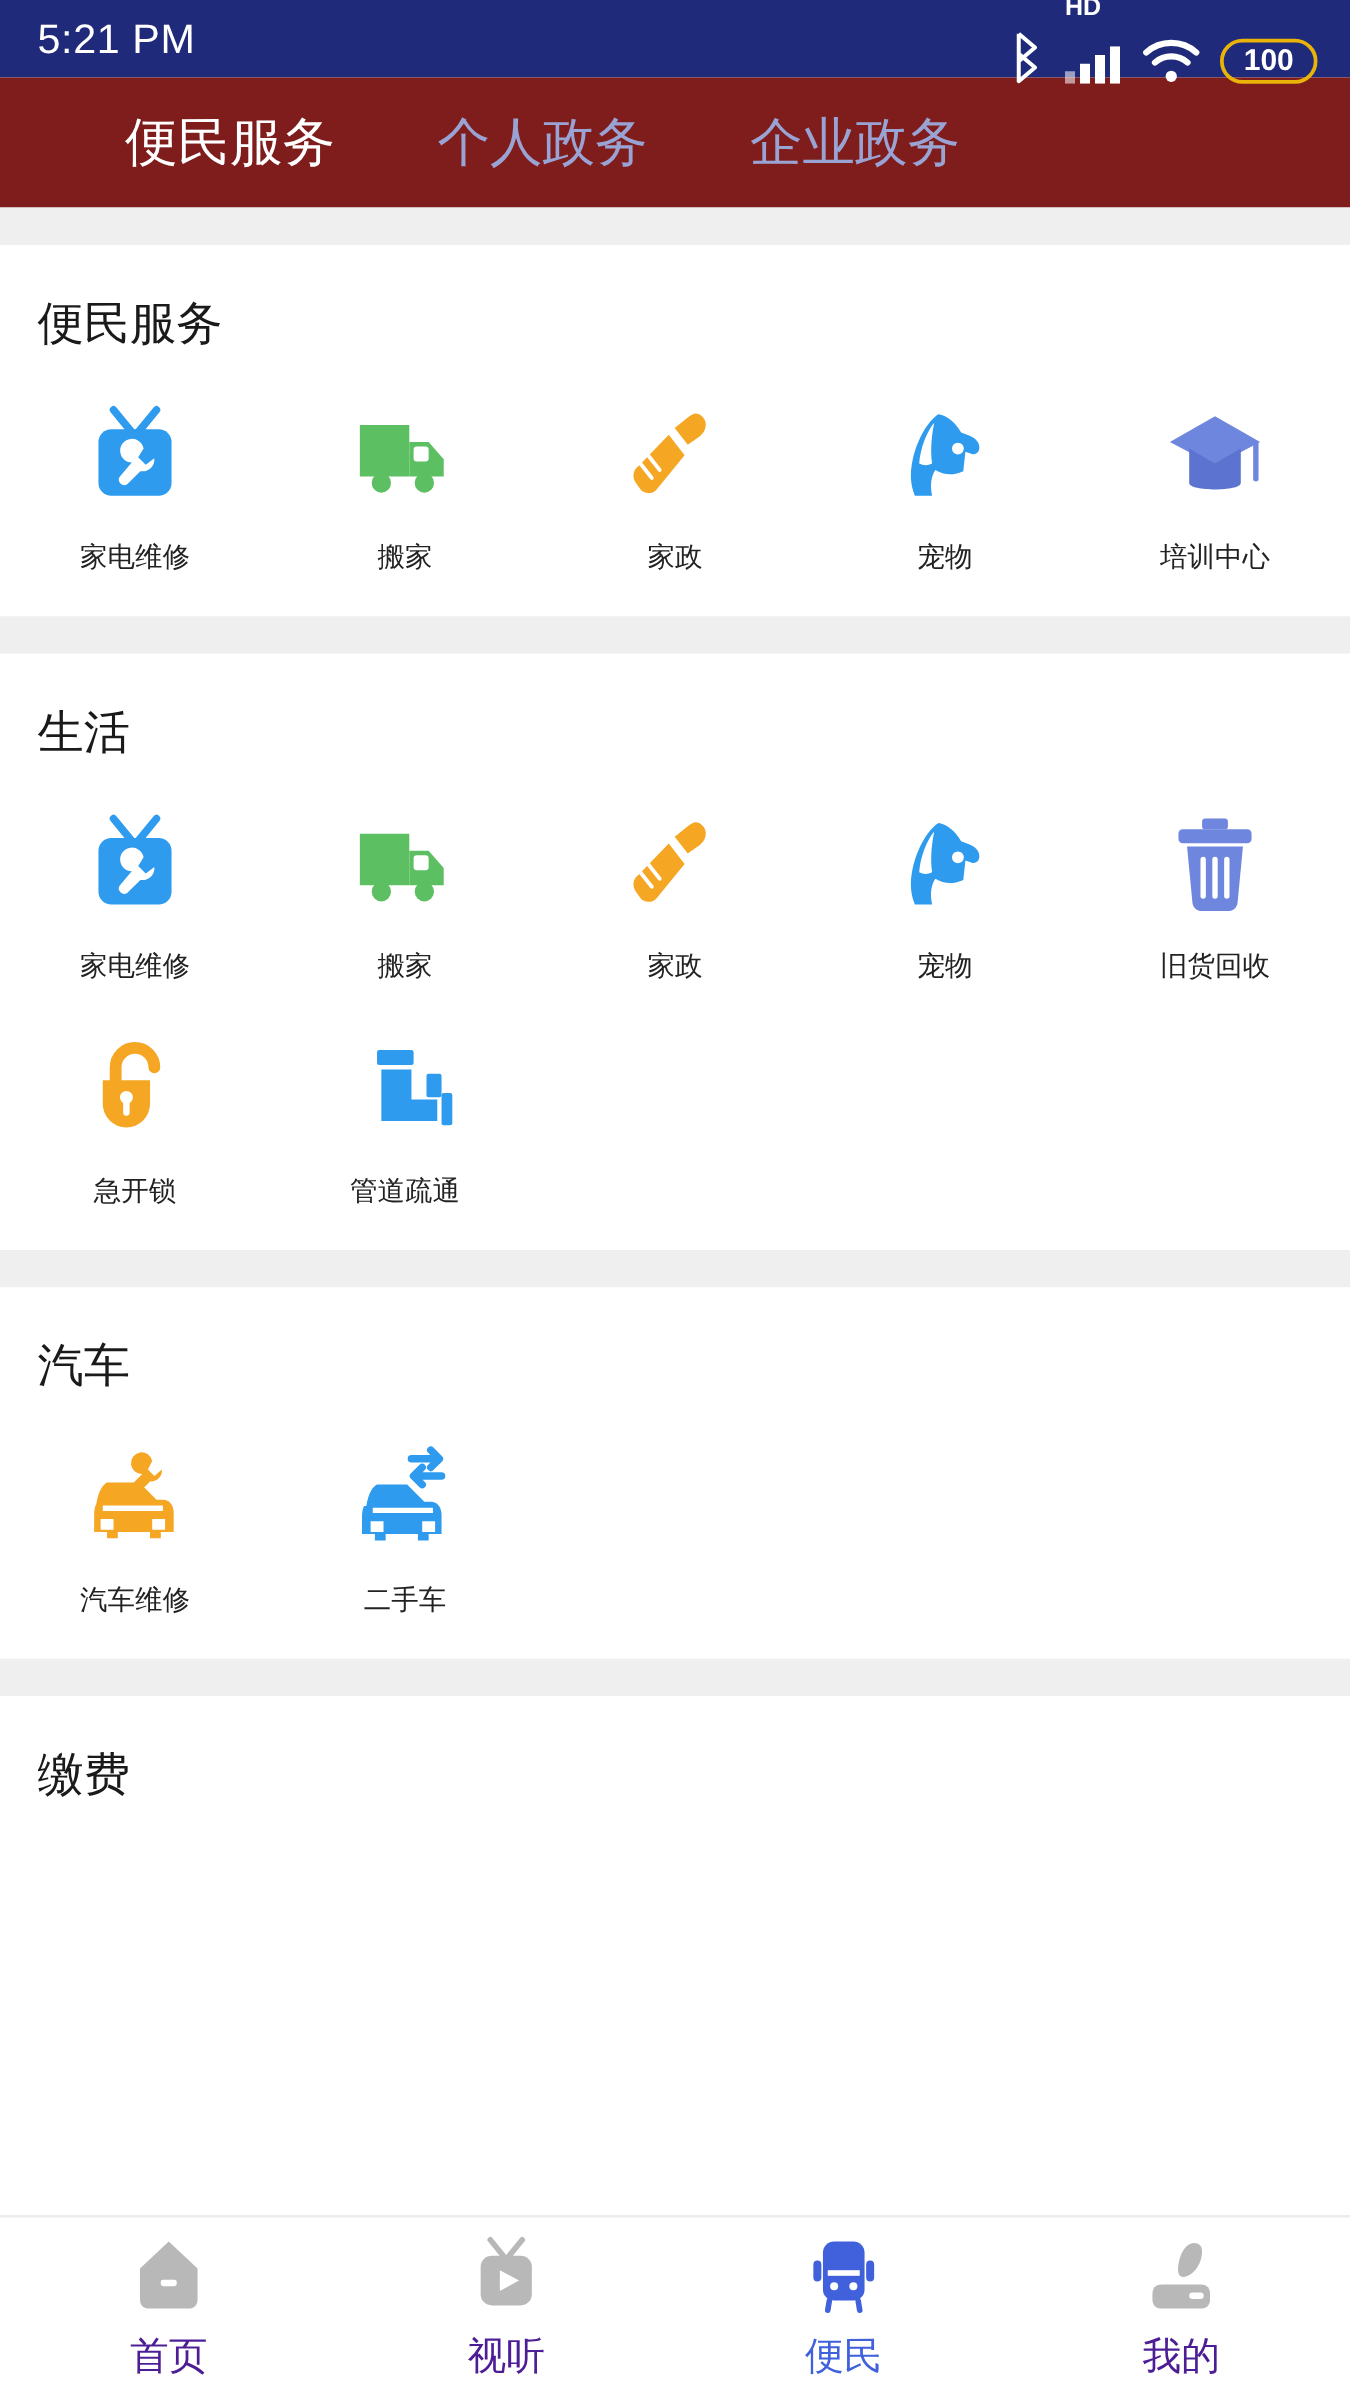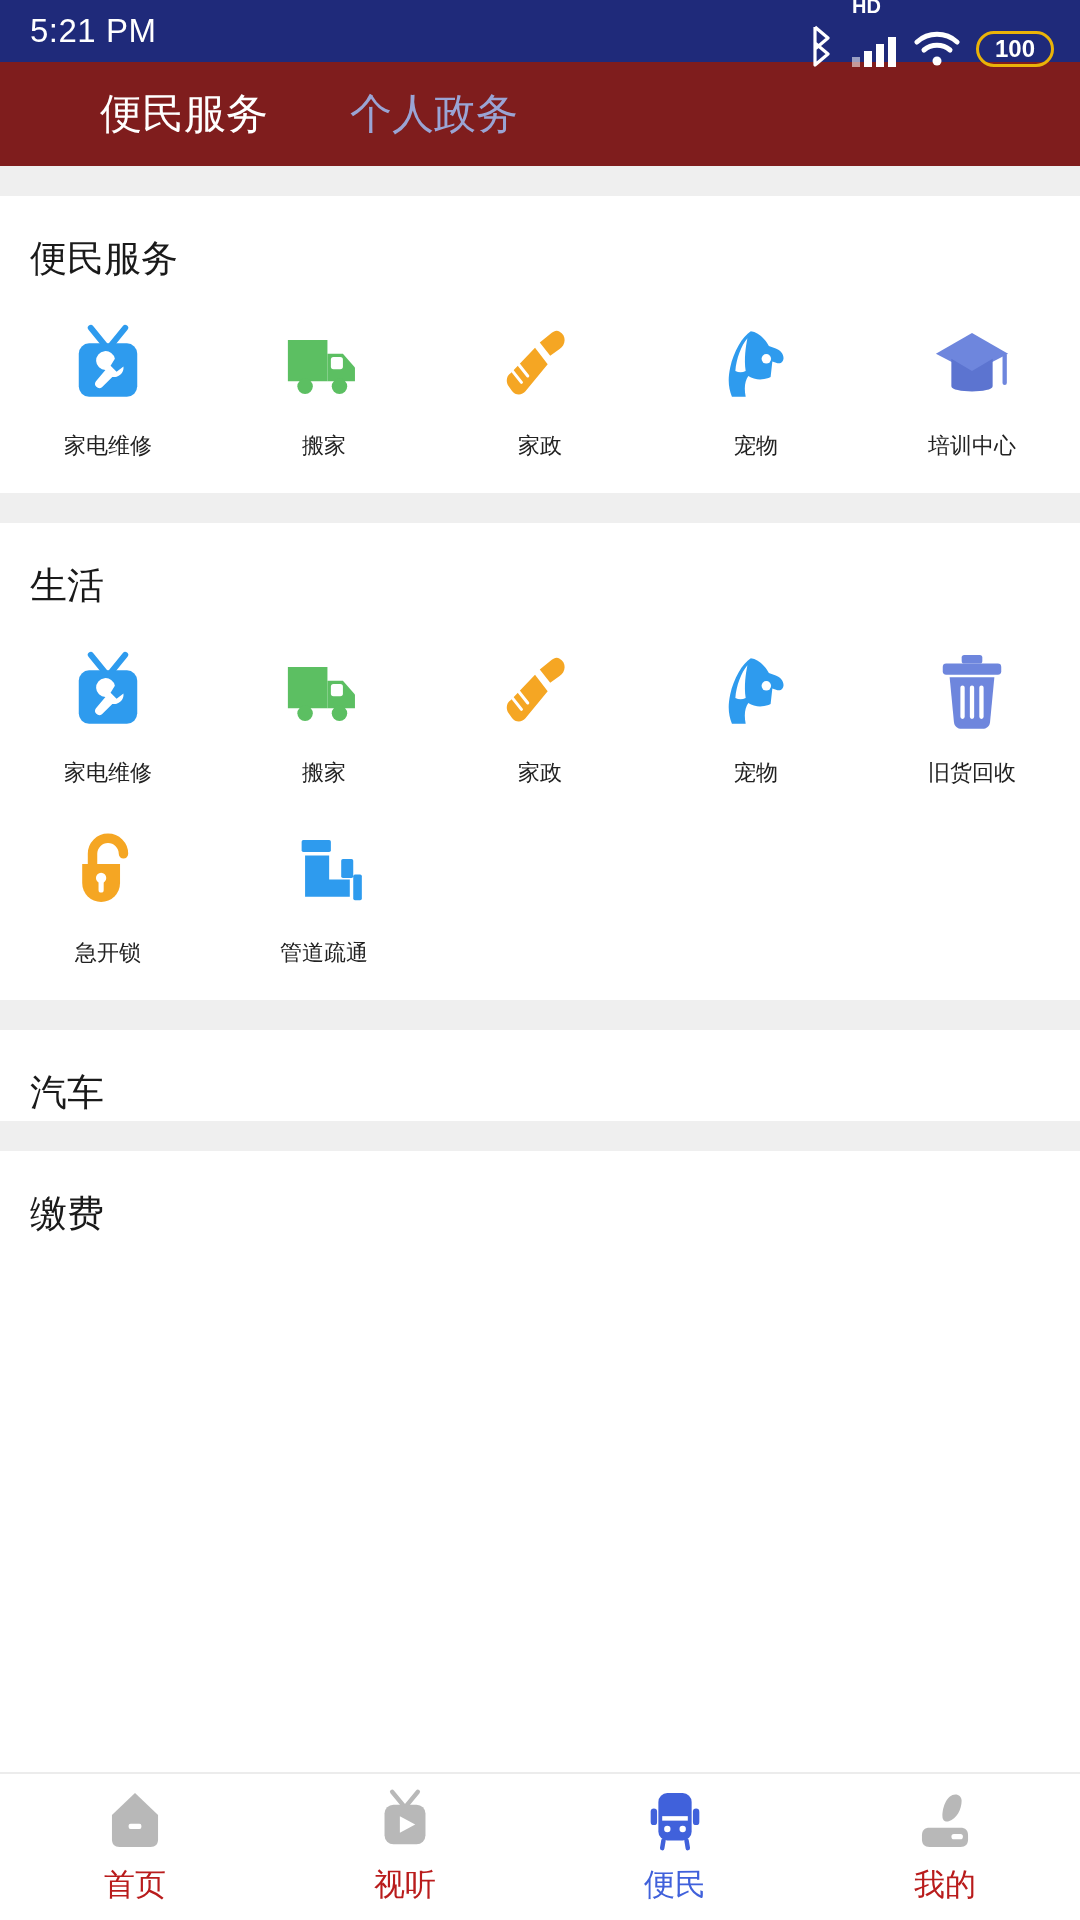--- a/index.html
+++ b/index.html
@@ -83,21 +83,21 @@
     border-top:2px solid #ececec;
     display:flex;
   }
   .nav-item {
     flex:1;
     display:flex; flex-direction:column;
     align-items:center; justify-content:center;
     gap:12px;
   }
   .nav-ico { width:64px; height:64px; display:block; }
-  .nav-label { font-size:31px; color:#b91c1c; }
+  .nav-label { font-size:31px; color:#4c1d95; }
   .nav-item.active .nav-label { color:#4061DB; }
 </style>
 </head>
 <body>
 
 <div id="status-bar">
   <div id="clock">5:21 PM</div>
   <div id="status-icons">
 
     <svg class="sicon" width="30" height="42" viewBox="0 0 30 42">
@@ -122,20 +122,21 @@
 
     <div id="battery">
       <span>100</span>
     </div>
   </div>
 </div>
 
 <div id="header">
   <div class="tab active">便民服务</div>
   <div class="tab">个人政务</div>
+  <div class="tab">企业政务</div>
 </div>
 
 <div id="scroll">
 
   <div class="band"></div>
 
   <div class="section">
     <div class="section-title">便民服务</div>
     <div class="grid">
 
@@ -267,20 +268,46 @@
         <div class="cell-label">管道疏通</div>
       </div>
 
     </div>
   </div>
 
   <div class="band"></div>
 
   <div class="section">
     <div class="section-title">汽车</div>
+    <div class="grid">
+
+      <div class="cell">
+        <svg class="ico" viewBox="0 0 100 100">
+          <path d="M66 16 a10 10 0 1 0 -9 12 l-10 10 7 7 10 -10 a10 10 0 0 0 11 -11 l-7 6 -6 -6 z" fill="#F5A623"></path>
+          <path d="M14 56 c2 -12 6 -18 10 -20 h30 l16 16 h6 c6 0 10 5 10 12 v18 h-12 v6 h-10 v-6 h-30 v6 h-10 v-6 h-12 v-14 c0 -8 1 -10 2 -12 z" fill="#F5A623"></path>
+          <path d="M20 60 h56" stroke="#fff" stroke-width="5"></path>
+          <path d="M18 70 h12 v10 h-12 z" fill="#fff"></path>
+          <path d="M66 70 h12 v10 h-12 z" fill="#fff"></path>
+        </svg>
+        <div class="cell-label">汽车维修</div>
+      </div>
+
+      <div class="cell">
+        <svg class="ico" viewBox="0 0 100 100">
+          <path d="M56 14 h26 l-8 -8 M82 14 l-8 8" fill="none" stroke="#2E9BEE" stroke-width="7" stroke-linecap="round" stroke-linejoin="round"></path>
+          <path d="M84 30 h-26 l8 -8 M58 30 l8 8" fill="none" stroke="#2E9BEE" stroke-width="7" stroke-linecap="round" stroke-linejoin="round"></path>
+          <path d="M14 58 c2 -12 6 -18 10 -20 h28 l16 16 h6 c6 0 10 5 10 12 v18 h-12 v6 h-10 v-6 h-30 v6 h-10 v-6 h-12 v-14 c0 -8 1 -10 2 -12 z" fill="#2E9BEE"></path>
+          <path d="M20 62 h56" stroke="#fff" stroke-width="5"></path>
+          <path d="M18 72 h12 v10 h-12 z" fill="#fff"></path>
+          <path d="M66 72 h12 v10 h-12 z" fill="#fff"></path>
+        </svg>
+        <div class="cell-label">二手车</div>
+      </div>
+
+    </div>
   </div>
 
   <div class="band"></div>
 
   <div class="section">
     <div class="section-title">缴费</div>
   </div>
 
 </div>
 

